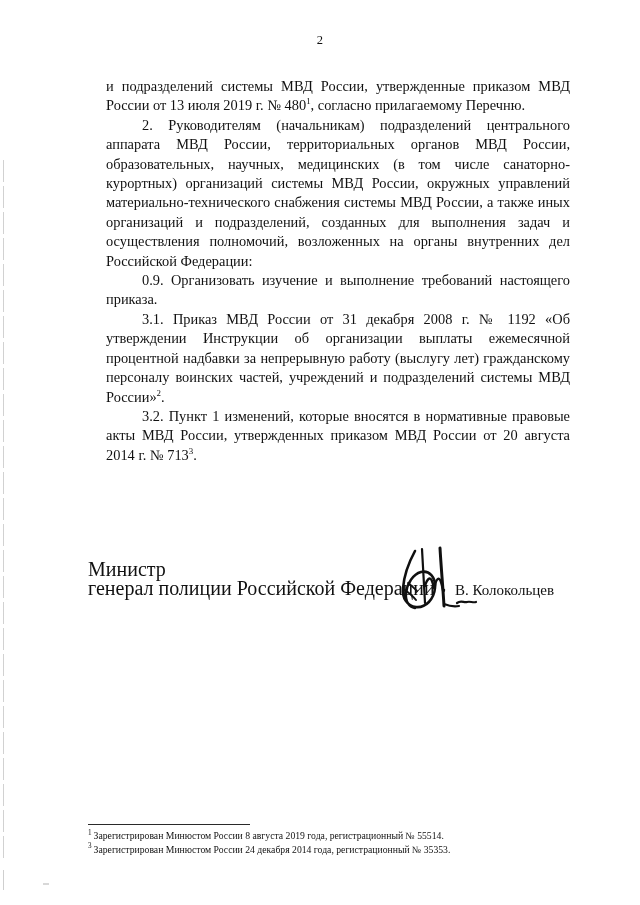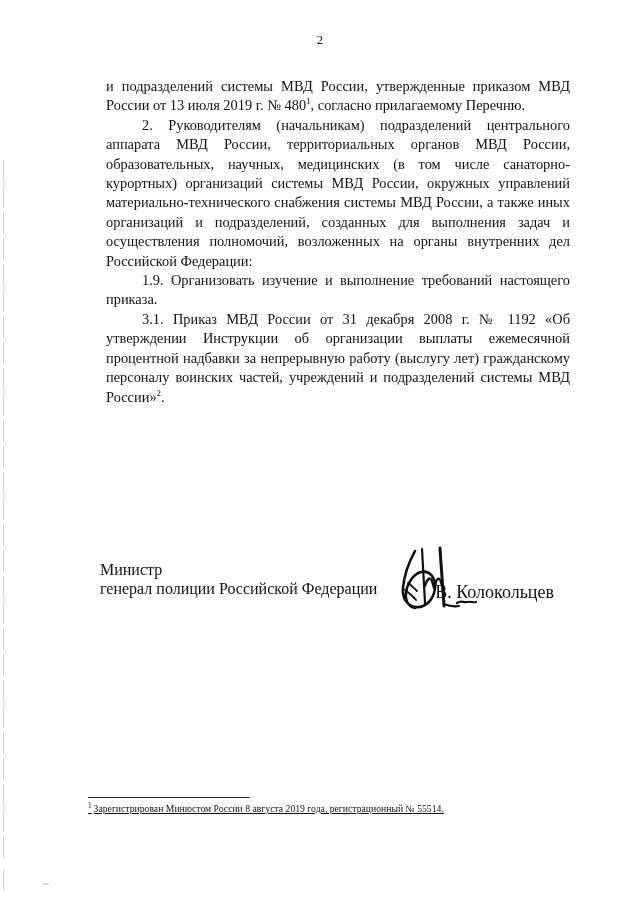--- a/index.html
+++ b/index.html
@@ -90,52 +90,51 @@
   
   .sign-block {
     position: absolute;
     left: 88px;
     top: 560px;
     width: 466px;
     height: 70px;
   }
   .sign-title {
     position: absolute;
-    left: 12px;
+    left: 0;
     top: 0;
-    font-size: 16px;
+    font-size: 20px;
     line-height: 19.4px;
     white-space: nowrap;
   }
   .sign-name {
     position: absolute;
     right: 0;
     top: 22px;
-    font-size: 18px;
+    font-size: 15px;
     white-space: nowrap;
     margin-left: 40px;
   }
   .signature-mark {
     position: absolute;
     left: 303px;
     top: -14px;
     width: 95px;
     height: 75px;
   }
   .signature-mark svg {
     display: block;
   }
 
   
   .footnote-area {
     position: absolute;
     left: 88px;
-    top: 797px;
+    top: 824px;
     width: 470px;
-    text-decoration: underline;
   }
   .footnote-rule {
     width: 162px;
     height: 1px;
     background: #2a2a2a;
     margin: 0 0 4px 0;
   }
   .footnote {
     margin: 0;
     font-size: 9.7px;
@@ -156,22 +155,23 @@
 
   <div class="scan-edge"></div>
   <div class="scan-edge2"></div>
   <div class="scan-speck"></div>
 
   <div class="page-number">2</div>
 
   <div class="body-block" id="body-block">
       <p class="para">и подразделений системы МВД России, утвержденные приказом МВД России от 13 июля 2019 г. № 480<sup>1</sup>, согласно прилагаемому Перечню.</p>
       <p class="para indent">2. Руководителям (начальникам) подразделений центрального аппарата МВД России, территориальных органов МВД России, образовательных, научных, медицинских (в том числе санаторно-курортных) организаций системы МВД России, окружных управлений материально-технического снабжения системы МВД России, а также иных организаций и подразделений, созданных для выполнения задач и осуществления полномочий, возложенных на органы внутренних дел Российской Федерации:</p>
-      <p class="para indent">1.9. Организовать изучение и выполнение требований настоящего приказа.</p>
+      <p class="para indent">0.9. Организовать изучение и выполнение требований настоящего приказа.</p>
       <p class="para indent">3.1. Приказ МВД России от 31 декабря 2008 г. № 1192 «Об утверждении Инструкции об организации выплаты ежемесячной процентной надбавки за непрерывную работу (выслугу лет) гражданскому персоналу воинских частей, учреждений и подразделений системы МВД России»<sup>2</sup>.</p>
+      <p class="para indent">3.2. Пункт 1 изменений, которые вносятся в нормативные правовые акты МВД России, утвержденных приказом МВД России от 20 августа 2014 г. № 713<sup>3</sup>.</p>
     </div>
 
   <div class="sign-block">
     <div class="sign-title">
       <span>Министр</span><br>
       <span>генерал полиции Российской Федерации</span>
     </div>
 
     <div class="signature-mark">
       <svg viewBox="0 0 95 75" width="95" height="75" aria-hidden="true">
@@ -188,16 +188,17 @@
       </svg>
     </div>
 
     <div class="sign-name">В. Колокольцев</div>
   </div>
 
   <div class="footnote-area">
     <div class="footnote-rule"></div>
     <div id="footnote-list">
         <div class="footnote"><span class="fn-mark">1</span><span>Зарегистрирован Минюстом России 8 августа 2019 года, регистрационный № 55514.</span></div>
+        <div class="footnote"><span class="fn-mark">3</span><span>Зарегистрирован Минюстом России 24 декабря 2014 года, регистрационный № 35353.</span></div>
       </div>
   </div>
 
 </div>
 
 </body></html>

